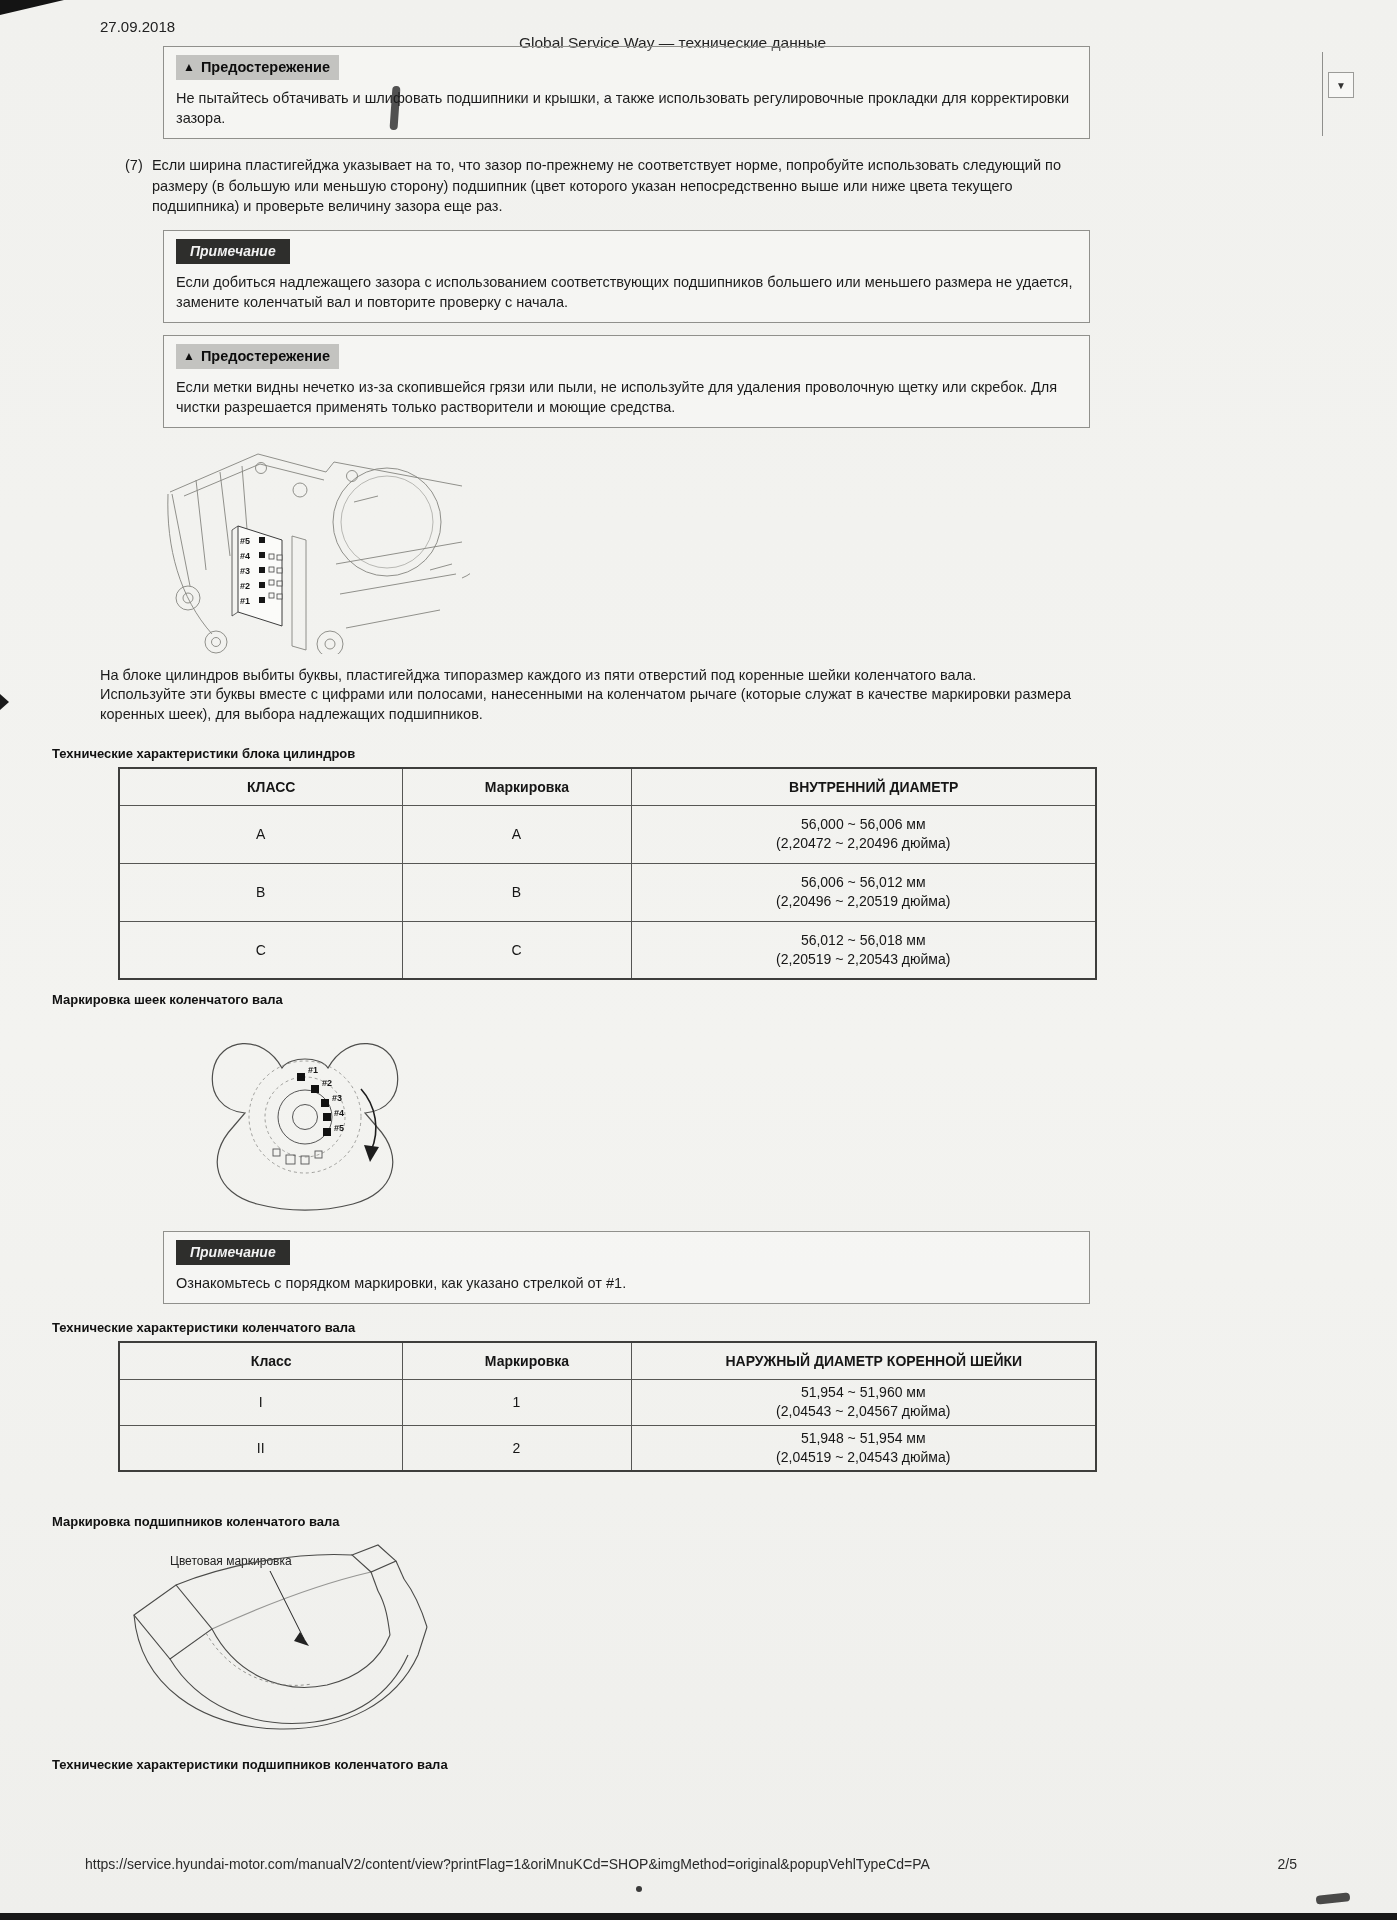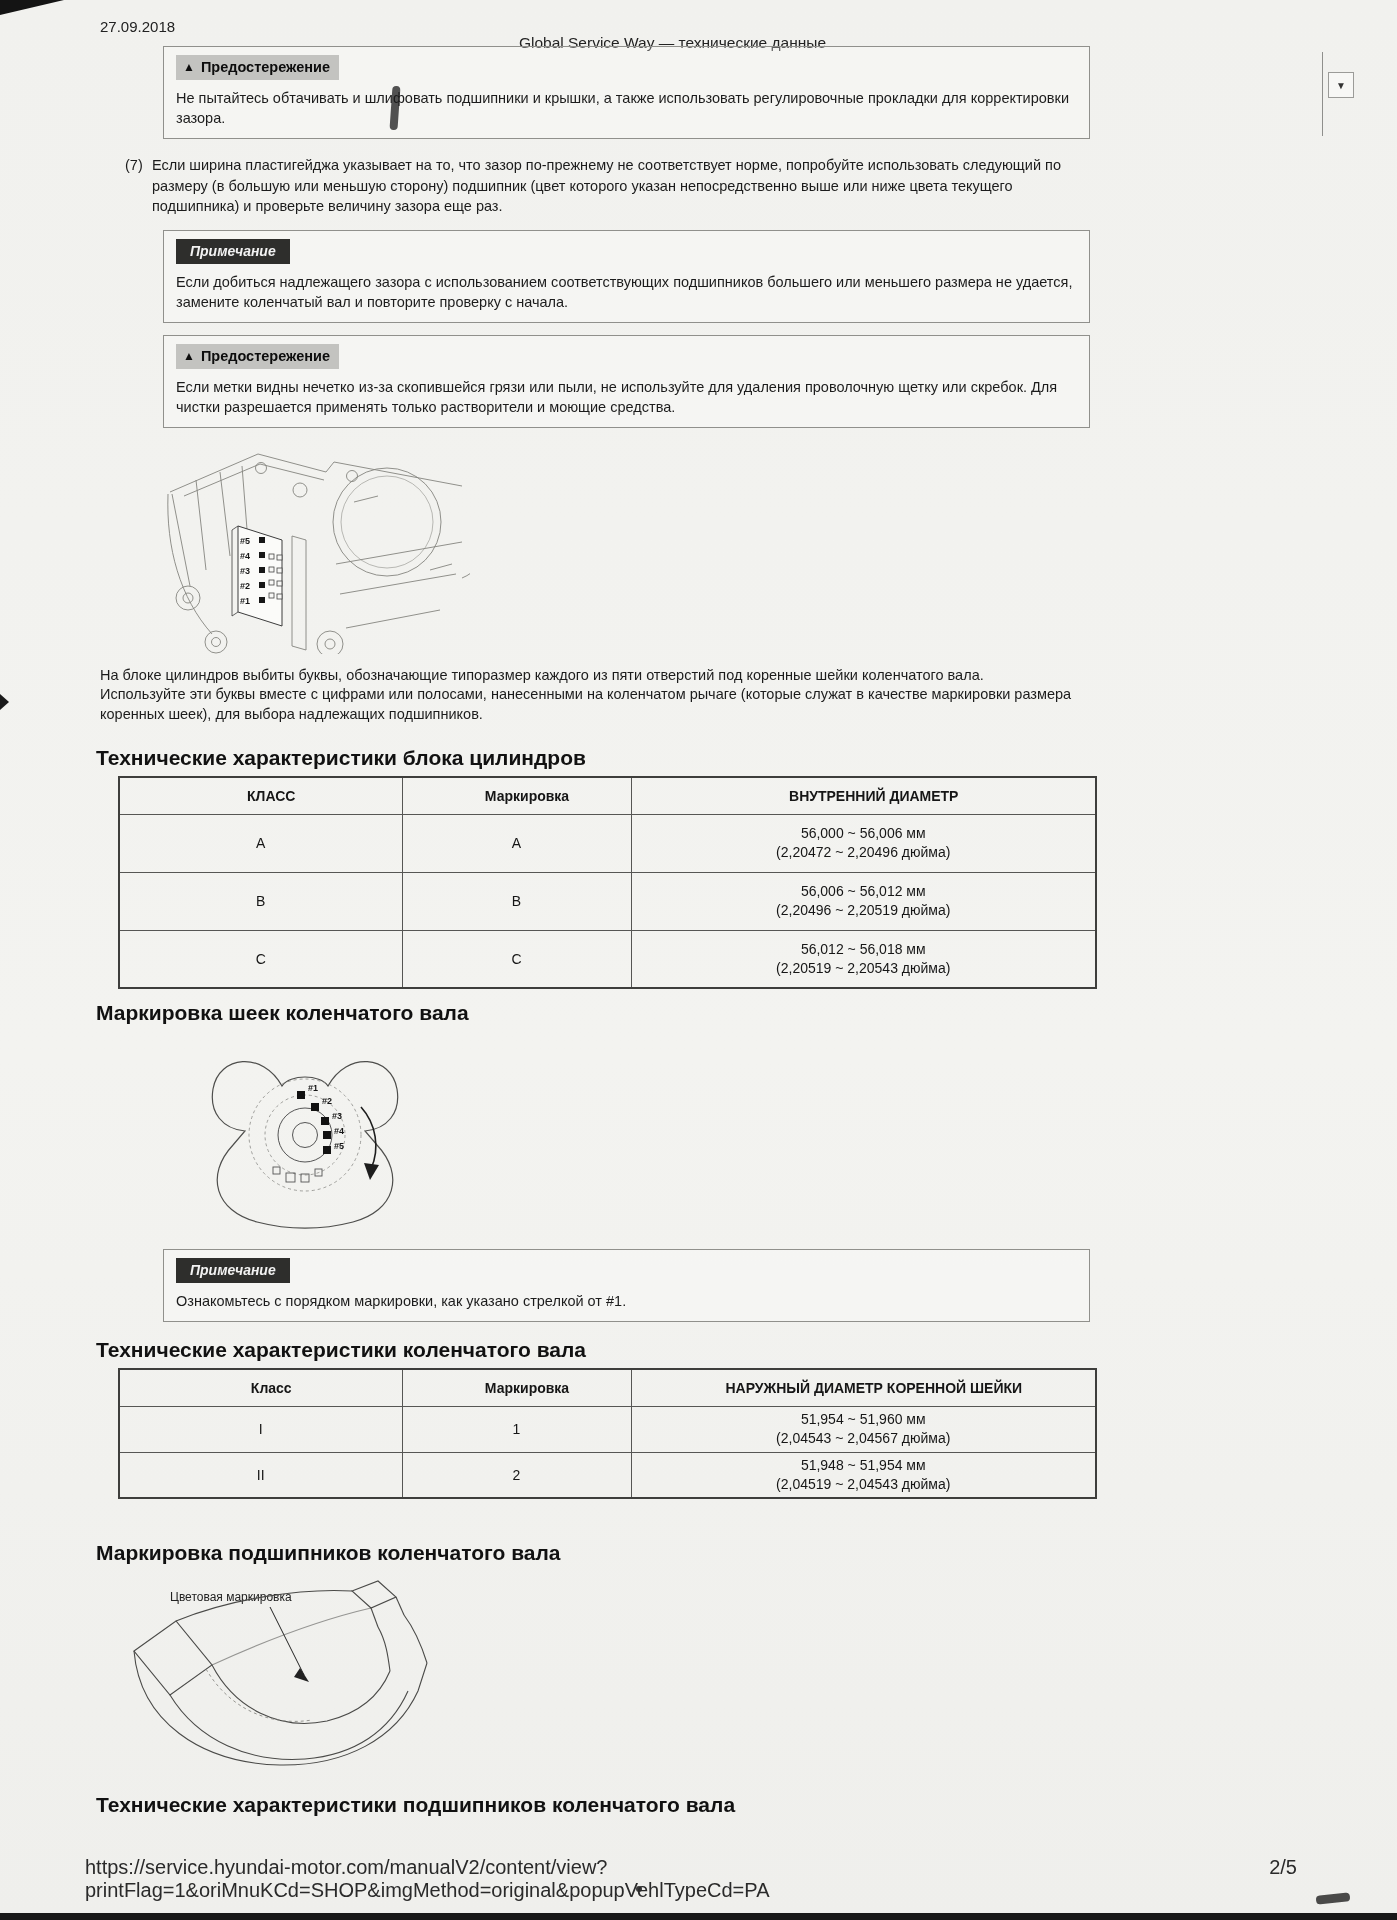--- a/index.html
+++ b/index.html
@@ -24,33 +24,33 @@
   .badge-caution { display:inline-flex; align-items:center; gap:6px; background:#c3c3c0; color:#0d0d0d;
     font-weight:700; padding:2px 9px 3px 7px; font-size:14.5px; }
   .tri { font-size:12px; line-height:1; }
   .badge-note { display:inline-block; background:#2e2e2c; color:#f2f2f2; font-style:italic; font-weight:700;
     padding:2px 14px 3px; font-size:14px; }
   .notice-text { margin-top:8px; width:903px; }
   .step { display:flex; margin:16px 0 0 125px; font-size:14.5px; line-height:20.5px; }
   .step-num { width:27px; flex:none; }
   .step-text { width:928px; }
   .sec-title { margin:84px 0 0 112px; font-size:16.5px; font-weight:700; letter-spacing:.2px; color:#111; }
-  .sub-title { margin:0 0 0 96px; font-size:21px; font-weight:700; color:#111; }
+  .sub-title { margin:0 0 0 52px; font-size:13px; font-weight:700; color:#111; }
   .para { margin:12px 0 0 100px; width:978px; font-size:14.5px; line-height:19.5px; }
   table.spec { border-collapse:collapse; margin:6px 0 0 118px; width:979px; border:2px solid #3e3e3c; }
   .spec th, .spec td { border:1px solid #565654; text-align:center; font-size:14px; color:#161616; padding:2px 6px; }
   .spec th { height:37px; font-weight:700;padding-left:27px; }
   .spec td { height:58px; }
   .spec.compact td { height:46px; }
   .spec col.c1 { width:283px; } .spec col.c2 { width:229px; }
   .val div { line-height:19px; }
   .svgblock { display:block; }
   
   .footer { position:absolute; left:85px; top:1856px; width:1212px; display:flex; justify-content:space-between;
-    font-size:20px; color:#2a2a2a; }
+    font-size:14px; color:#2a2a2a; }
   
   .corner-artifact { position:absolute; top:0; left:0; width:64px; height:15px; background:#141414;
     clip-path:polygon(0 0,100% 0,0 100%); }
   .edge-wedge { position:absolute; left:0; top:694px; width:9px; height:16px; background:#1a1a1a;
     clip-path:polygon(0 0,100% 50%,0 100%); }
   .ink-blob { position:absolute; left:391px; top:86px; width:8px; height:44px; background:#0f0f0f;
     border-radius:4px; transform:rotate(4deg); }
   .bottom-strip { position:absolute; left:0; bottom:0; width:100%; height:7px; background:#181818; }
   .bottom-smudge { position:absolute; left:1316px; top:1894px; width:34px; height:9px; background:#2b2b2b;
     border-radius:4px; transform:rotate(-6deg); opacity:.85; }
@@ -158,21 +158,21 @@
             <rect x="137" y="130" width="5" height="5"></rect>
           <rect x="129" y="142" width="5" height="5"></rect>
             <rect x="137" y="143" width="5" height="5"></rect>
           <rect x="129" y="155" width="5" height="5"></rect>
             <rect x="137" y="156" width="5" height="5"></rect>
         </g>
       </g>
     </svg>
 
     <div class="para">
-      <div>На блоке цилиндров выбиты буквы, обозначающие типоразмер каждого из пяти отверстий под коренные шейки коленчатого вала.</div>
+      <div>На блоке цилиндров выбиты буквы, пластигейджа типоразмер каждого из пяти отверстий под коренные шейки коленчатого вала.</div>
       <div>Используйте эти буквы вместе с цифрами или полосами, нанесенными на коленчатом рычаге (которые служат в качестве маркировки размера коренных шеек), для выбора надлежащих подшипников.</div>
     </div>
 
     <div class="sub-title" style="margin-top:22px;">Технические характеристики блока цилиндров</div>
     <table class="spec">
       <colgroup>
           <col class="c1">
           <col class="c2">
           <col>
         </colgroup>

